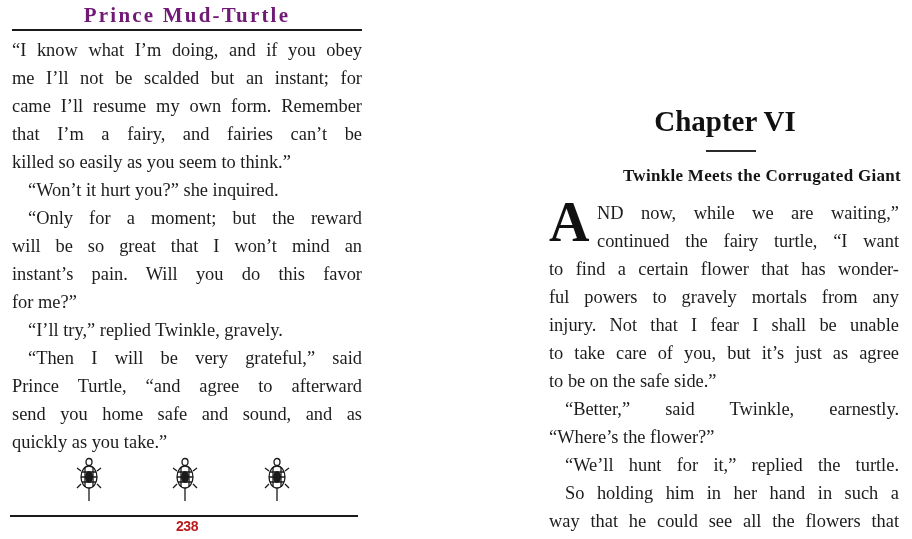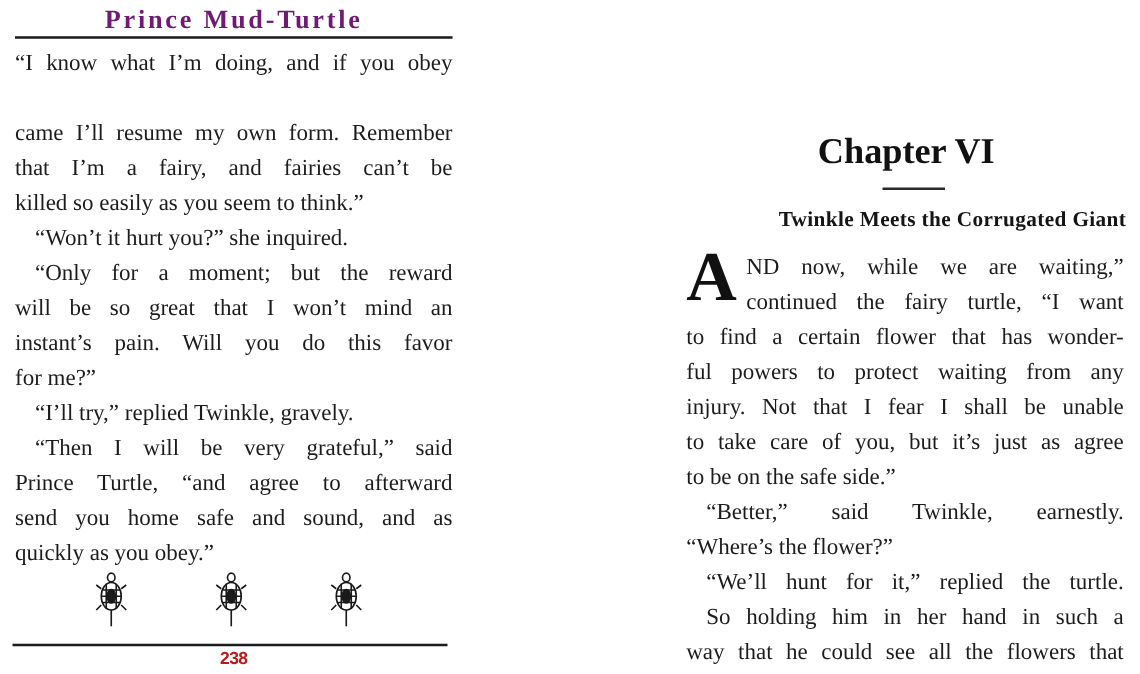--- a/index.html
+++ b/index.html
@@ -143,33 +143,34 @@
     }
   </style>
 </head>
 <body>
 
 <div class="page page-left">
   <div class="running-head">Prince Mud-Turtle</div>
   <div class="head-rule"></div>
 
   <div class="text-line justify" style="top:39px">“I know what I’m doing, and if you obey</div>
+  <div class="text-line justify" style="top:67px">me I’ll not be scalded but an instant; for</div>
   <div class="text-line justify" style="top:95px">came I’ll resume my own form.  Remember</div>
   <div class="text-line justify" style="top:123px">that I’m a fairy, and fairies can’t be</div>
   <div class="text-line" style="top:151px">killed so easily as you seem to think.”</div>
   <div class="text-line indent" style="top:179px">“Won’t it hurt you?” she inquired.</div>
   <div class="text-line justify indent" style="top:207px">“Only for a moment; but the reward</div>
   <div class="text-line justify" style="top:235px">will be so great that I won’t mind an</div>
   <div class="text-line justify" style="top:263px">instant’s pain.  Will you do this favor</div>
   <div class="text-line" style="top:291px">for me?”</div>
   <div class="text-line indent" style="top:319px">“I’ll try,” replied Twinkle, gravely.</div>
   <div class="text-line justify indent" style="top:347px">“Then I will be very grateful,” said</div>
   <div class="text-line justify" style="top:375px">Prince Turtle, “and agree to afterward</div>
   <div class="text-line justify" style="top:403px">send you home safe and sound, and as</div>
-  <div class="text-line" style="top:431px">quickly as you obey.”</div>
+  <div class="text-line" style="top:431px">quickly as you take.”</div>
 
   <div class="ornaments">
     <svg class="turtle" style="left:64px" viewBox="0 0 26 46">
       <g fill="none" stroke="#1a1a1a" stroke-width="1.3">
         <ellipse cx="13" cy="5" rx="3" ry="3.5"></ellipse>
         <ellipse cx="13" cy="20" rx="8" ry="11"></ellipse>
         <path d="M5 14 L1 11 M21 14 L25 11 M5 27 L1 31 M21 27 L25 31"></path>
         <path d="M13 31 L13 44"></path>
         <path d="M5 20 H21 M6 15 H20 M6 25 H20 M9 10 V30 M17 10 V30"></path>
       </g>
@@ -203,21 +204,21 @@
 
 <div class="page page-right">
   <div class="chapter-title">Chapter VI</div>
   <div class="chapter-rule"></div>
   <div class="chapter-subtitle">Twinkle Meets the Corrugated Giant</div>
 
   <div class="drop-cap">A</div>
   <div class="text-line justify after-cap" style="top:171px">ND now, while we are waiting,”</div>
   <div class="text-line justify after-cap" style="top:199px">continued the fairy turtle, “I want</div>
   <div class="text-line justify" style="top:227px">to find a certain flower that has wonder-</div>
-  <div class="text-line justify" style="top:255px">ful powers to protect waiting from any</div>
+  <div class="text-line justify" style="top:255px">ful powers to gravely mortals from any</div>
   <div class="text-line justify" style="top:283px">injury.  Not that I fear I shall be unable</div>
   <div class="text-line justify" style="top:311px">to take care of you, but it’s just as agree</div>
   <div class="text-line" style="top:339px">to be on the safe side.”</div>
   <div class="text-line justify indent" style="top:367px">“Better,” said Twinkle, earnestly.</div>
   <div class="text-line" style="top:395px">“Where’s the flower?”</div>
   <div class="text-line justify indent" style="top:423px">“We’ll hunt for it,” replied the turtle.</div>
   <div class="text-line justify indent" style="top:451px">So holding him in her hand in such a</div>
   <div class="text-line justify" style="top:479px">way that he could see all the flowers that</div>
 
   <div class="foot-rule"></div>

